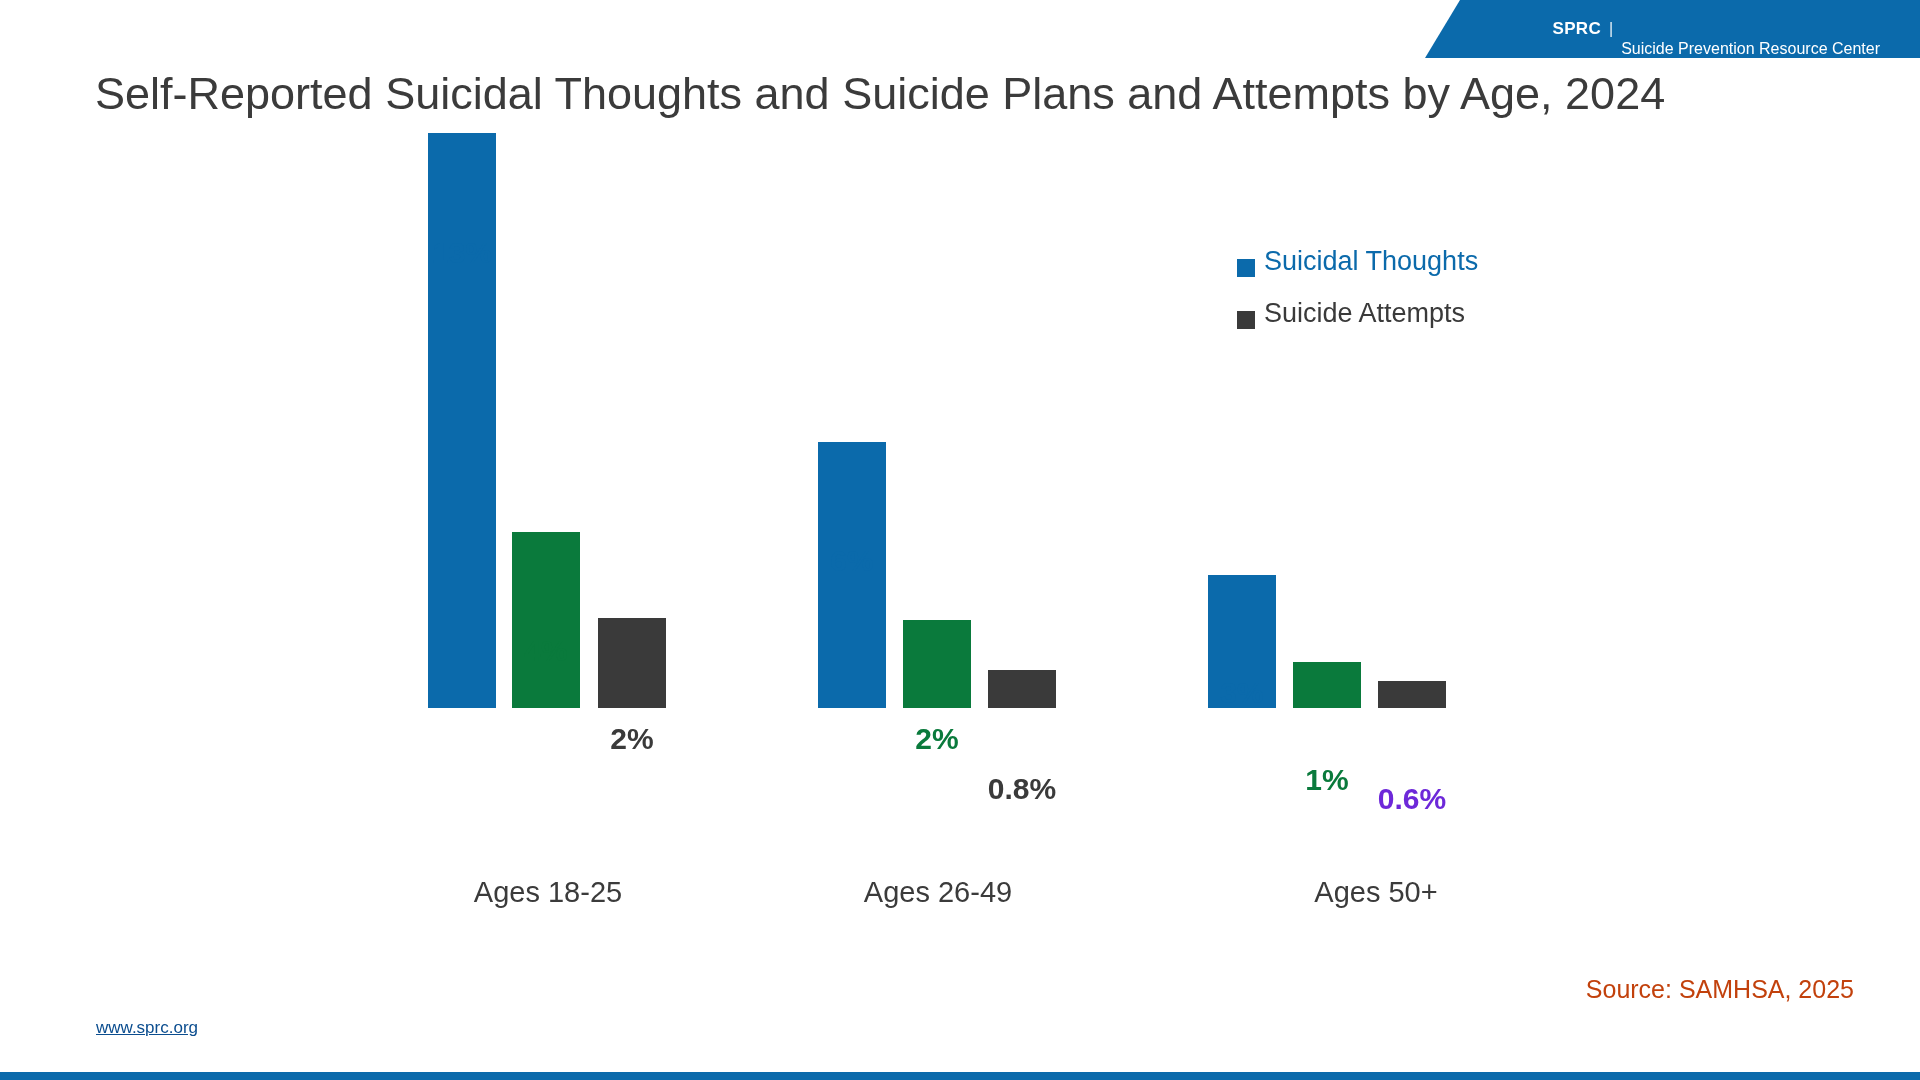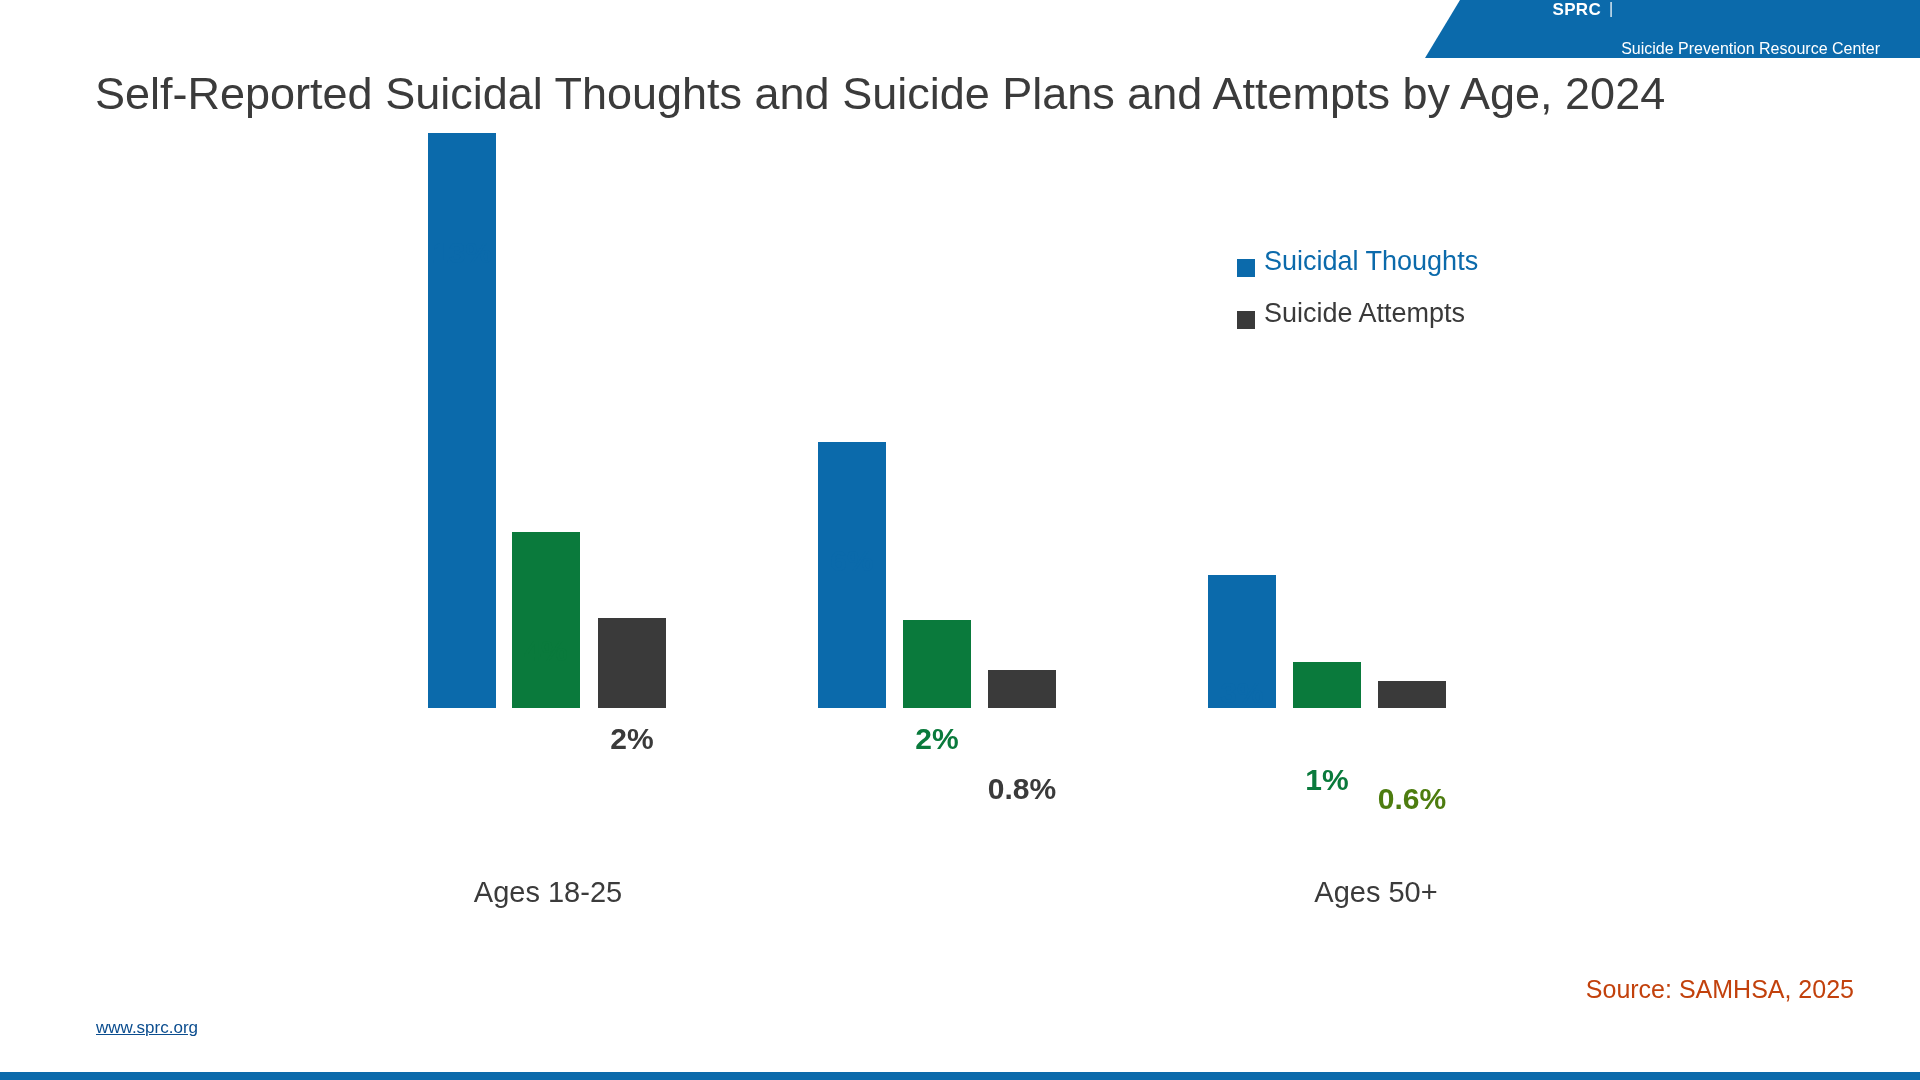--- a/index.html
+++ b/index.html
@@ -31,21 +31,21 @@
     height: 58px;
     background: #ffffff;
     clip-path: polygon(0 0, 1460px 0, 1425px 58px, 0 58px);
   }
   .header-brand {
     position: absolute;
     right: 40px;
     top: 0;
     height: 58px;
     display: flex;
-    align-items: flex-start;
+    align-items: center;
     gap: 0px;
     color: #ffffff;
     white-space: nowrap;
   }
   .brand-abbr {
     font-size: 17px;
     font-weight: bold;
     letter-spacing: 0.3px;
   }
   .brand-sep {
@@ -189,28 +189,29 @@
 
   <div class="bar" style="left:818px; width:68px; height:266px; bottom:225px; background:#0b6aab"></div>
   <div class="bar-label" style="left:772px; top:546px; color:#0b6aab">6%</div>
 
   <div class="bar" style="left:903px; width:68px; height:88px; bottom:225px; background:#0a7a3c"></div>
   <div class="bar-label" style="left:857px; top:724px; color:#0a7a3c">2%</div>
 
   <div class="bar" style="left:988px; width:68px; height:38px; bottom:225px; background:#3a3a3a"></div>
   <div class="bar-label" style="left:942px; top:774px; color:#3a3a3a">0.8%</div>
 
+  <div class="cat-label" style="left:738px; top:876px;">Ages 26-49</div>
 
   <div class="bar" style="left:1208px; width:68px; height:133px; bottom:225px; background:#0b6aab"></div>
   <div class="bar-label" style="left:1162px; top:678px; color:#0b6aab">3%</div>
 
   <div class="bar" style="left:1293px; width:68px; height:46px; bottom:225px; background:#0a7a3c"></div>
   <div class="bar-label" style="left:1247px; top:765px; color:#0a7a3c">1%</div>
 
   <div class="bar" style="left:1378px; width:68px; height:27px; bottom:225px; background:#3a3a3a"></div>
-  <div class="bar-label" style="left:1332px; top:784px; color:#4d7c0f">0.6%</div>
+  <div class="bar-label" style="left:1332px; top:784px; color:#6d28d9">0.6%</div>
 
   <div class="cat-label" style="left:1176px; top:876px;">Ages 50+</div>
 </div>
 
 <div class="source-note">Source: SAMHSA, 2025</div>
 <a class="footer-link" href="#">www.sprc.org</a>
 <div class="footer-rule"></div>
 
 </body></html>

